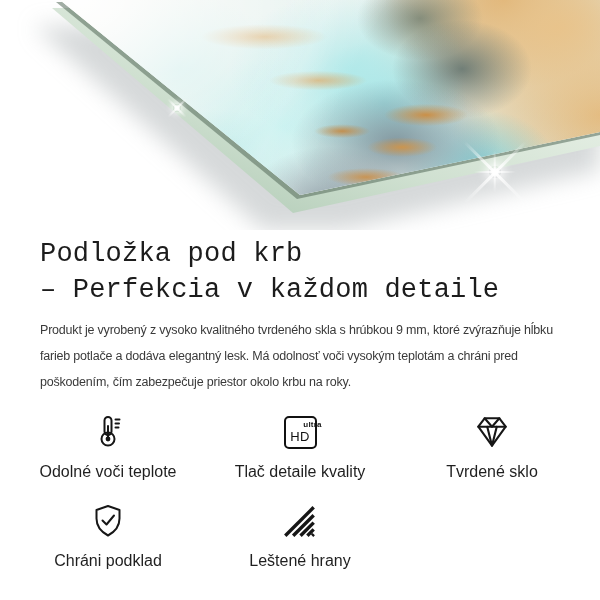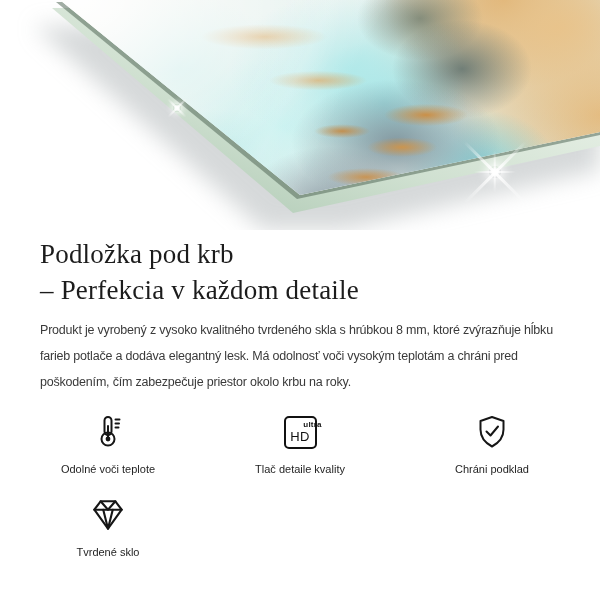--- a/index.html
+++ b/index.html
@@ -58,31 +58,31 @@
   .ray-d{width:42px;height:1.5px;left:-21px;top:-0.75px;transform:rotate(90deg);}
   .sparkle .core{position:absolute;left:-6px;top:-6px;width:12px;height:12px;border-radius:50%;
     background:radial-gradient(circle,#fff 0%,rgba(255,255,255,0.85) 35%,rgba(255,255,255,0) 70%);
     box-shadow:0 0 10px 4px rgba(255,255,255,0.8);}
   .glint{position:absolute;left:177px;top:108px;}
   .glint .ray-a,.glint .ray-b{width:26px;height:1.5px;left:-13px;}
   .glint .core{left:-4px;top:-4px;width:8px;height:8px;box-shadow:0 0 6px 2px rgba(255,255,255,0.8);}
 
   
   .content{padding:6px 40px 0 40px;}
-  .title{margin:0;font-family:Liberation Serif, serif;font-weight:400;
+  .title{margin:0;font-family:Liberation Mono, monospace;font-weight:400;
     font-size:27px;line-height:36px;color:#1c1c1c;white-space:pre-line;letter-spacing:0.2px;}
   .desc{margin:9px 0 0 0;max-width:560px;font-size:12.5px;line-height:26px;
     color:#3a3a3a;letter-spacing:-0.2px;white-space:pre-line;}
 
   
   .features{margin-top:17px;padding:0 12px;display:grid;
     grid-template-columns:repeat(3,1fr);row-gap:20px;}
   .feature{display:flex;flex-direction:column;align-items:center;}
   .feature .icon{height:40px;display:flex;align-items:center;justify-content:center;}
-  .feature .label{margin-top:11px;font-size:11px;color:#1f1f1f;}
+  .feature .label{margin-top:11px;font-size:16px;color:#1f1f1f;}
   svg.fi{stroke:#161616;fill:none;stroke-width:2;stroke-linecap:round;stroke-linejoin:round;}
   .hd-box{width:29px;height:29px;border:2.5px solid #111;border-radius:5px;
     display:flex;flex-direction:column;align-items:center;justify-content:center;line-height:1;}
   .hd-top{font-size:8px;font-weight:bold;color:#111;letter-spacing:0.2px;padding-left:25px;}
   .hd-bottom{font-size:13px;font-weight:normal;color:#111;letter-spacing:0.3px;margin-top:1px;}
 </style>
 </head>
 <body>
 
 <div class="page">
@@ -104,21 +104,21 @@
         <span class="ray-b"></span>
       <span class="ray-c"></span>
         <span class="ray-d"></span>
       <span class="core"></span>
     </div>
   </div>
 
   <div class="content">
     <h1 class="title">Podložka pod krb
 – Perfekcia v každom detaile</h1>
-    <p class="desc">Produkt je vyrobený z vysoko kvalitného tvrdeného skla s hrúbkou 8 mm, ktoré zvýrazňuje hĺbku
+    <p class="desc">Produkt je vyrobený z vysoko kvalitného tvrdeného skla s hrúbkou 9 mm, ktoré zvýrazňuje hĺbku
 farieb potlače a dodáva elegantný lesk. Má odolnosť voči vysokým teplotám a chráni pred
 poškodením, čím zabezpečuje priestor okolo krbu na roky.</p>
   </div>
 
   <div class="features">
 
     <div class="feature">
       <span class="icon">
         <svg class="fi" width="40" height="40" viewBox="0 0 40 40">
           <rect x="16.5" y="5" width="7" height="18" rx="3.5"></rect>
@@ -138,36 +138,48 @@
         <span class="hd-box">
           <span class="hd-top">ultra</span>
           <span class="hd-bottom">HD</span>
         </span>
       </span>
       <span class="label">Tlač detaile kvality</span>
     </div>
 
     <div class="feature">
       <span class="icon">
+        <svg class="fi" width="40" height="38" viewBox="0 0 38 36">
+          <path d="M6 13 L12 5 L26 5 L32 13 L19 31 Z"></path>
+          <line x1="6" y1="13" x2="32" y2="13"></line>
+          <path d="M12 5 L19 13 L26 5"></path>
+          <path d="M14.5 13 L19 31 L23.5 13"></path>
+        </svg>
+      </span>
+      <span class="label">Tvrdené sklo</span>
+    </div>
+
+    <div class="feature">
+      <span class="icon">
         <svg class="fi" width="40" height="40" viewBox="0 0 40 40">
           <path d="M20 5 L31.5 9 V17.5 C31.5 26 26.5 31 20 34.5 C13.5 31 8.5 26 8.5 17.5 V9 Z"></path>
           <polyline points="14.5,19.5 18.5,23.5 26,14.5"></polyline>
         </svg>
       </span>
       <span class="label">Chráni podklad</span>
     </div>
 
     <div class="feature">
       <span class="icon">
-        <svg class="fi" width="40" height="38" viewBox="0 0 38 36">
-          <path d="M6 13 L12 5 L26 5 L32 13 L19 31 Z"></path>
-          <line x1="6" y1="13" x2="32" y2="13"></line>
-          <path d="M12 5 L19 13 L26 5"></path>
-          <path d="M14.5 13 L19 31 L23.5 13"></path>
+        <svg width="40" height="38" viewBox="0 0 38 36" stroke="#161616" stroke-width="3.2" fill="none">
+          <line x1="5" y1="32" x2="32" y2="5"></line>
+          <line x1="12.5" y1="32" x2="32" y2="12.5"></line>
+          <line x1="19.5" y1="32" x2="32" y2="19.5"></line>
+          <line x1="26" y1="32" x2="32" y2="26"></line>
+          <line x1="30.5" y1="32" x2="32" y2="30.5"></line>
         </svg>
       </span>
-      <span class="label">Tvrdené sklo</span>
+      <span class="label">Leštené hrany</span>
     </div>
-
 
 
   </div>
 </div>
 
 </body></html>

